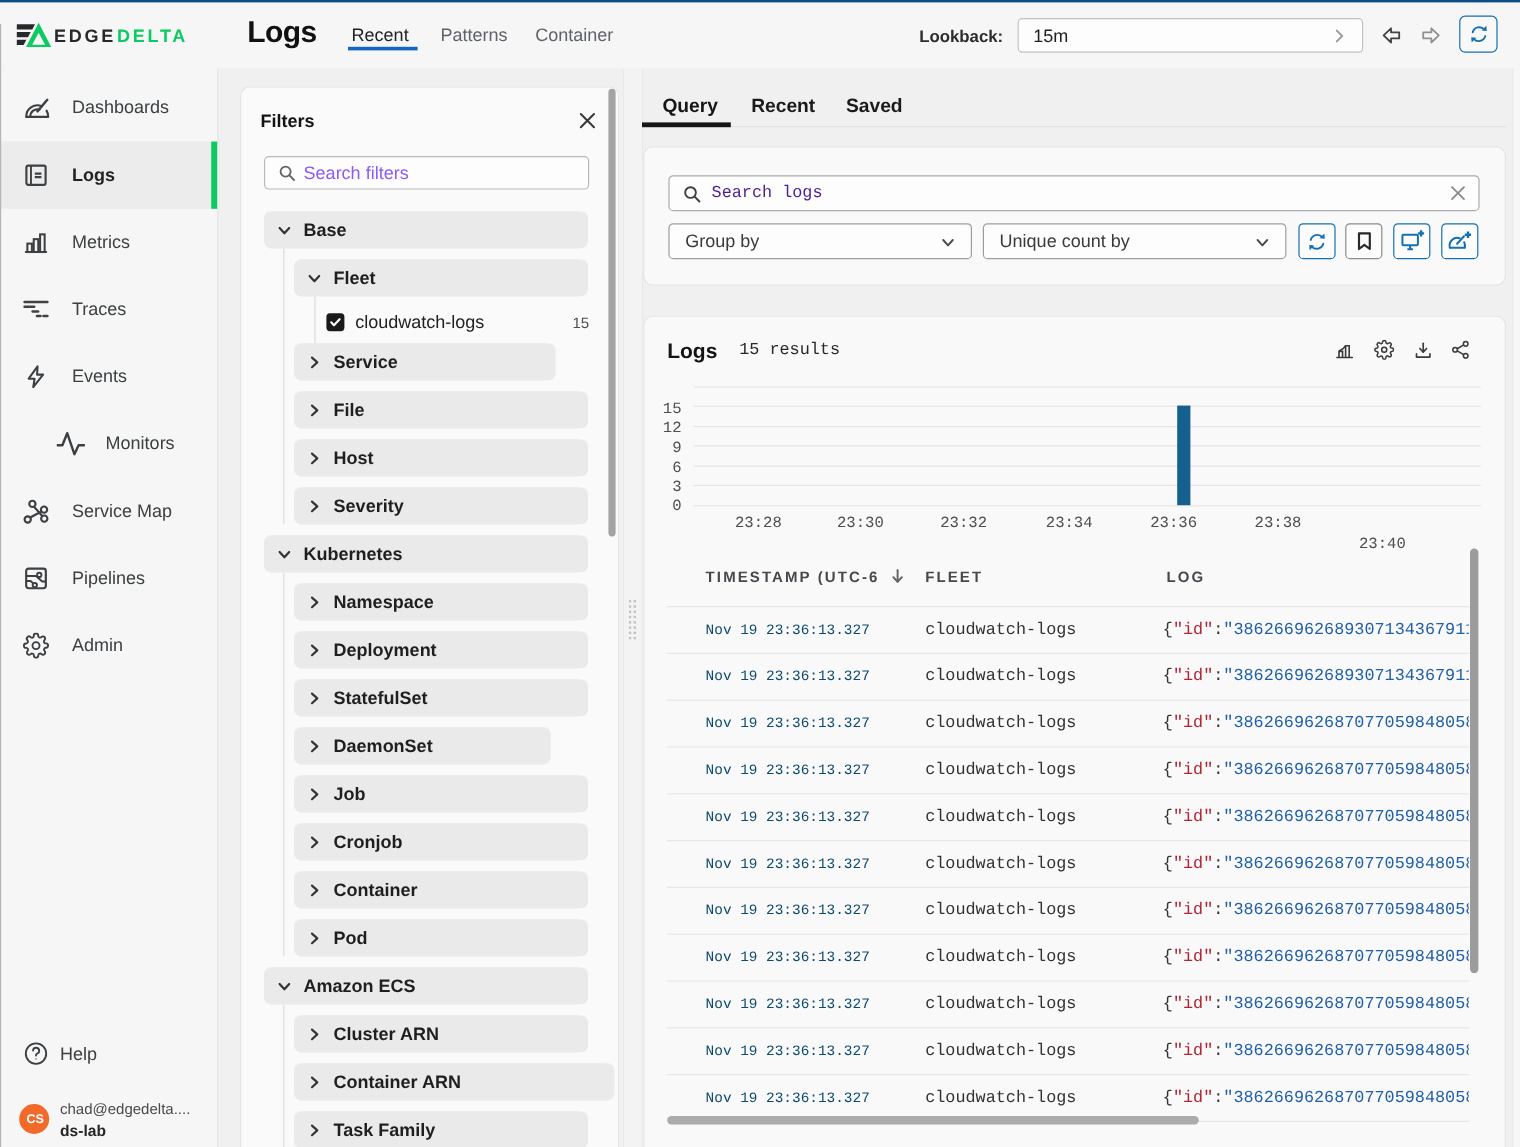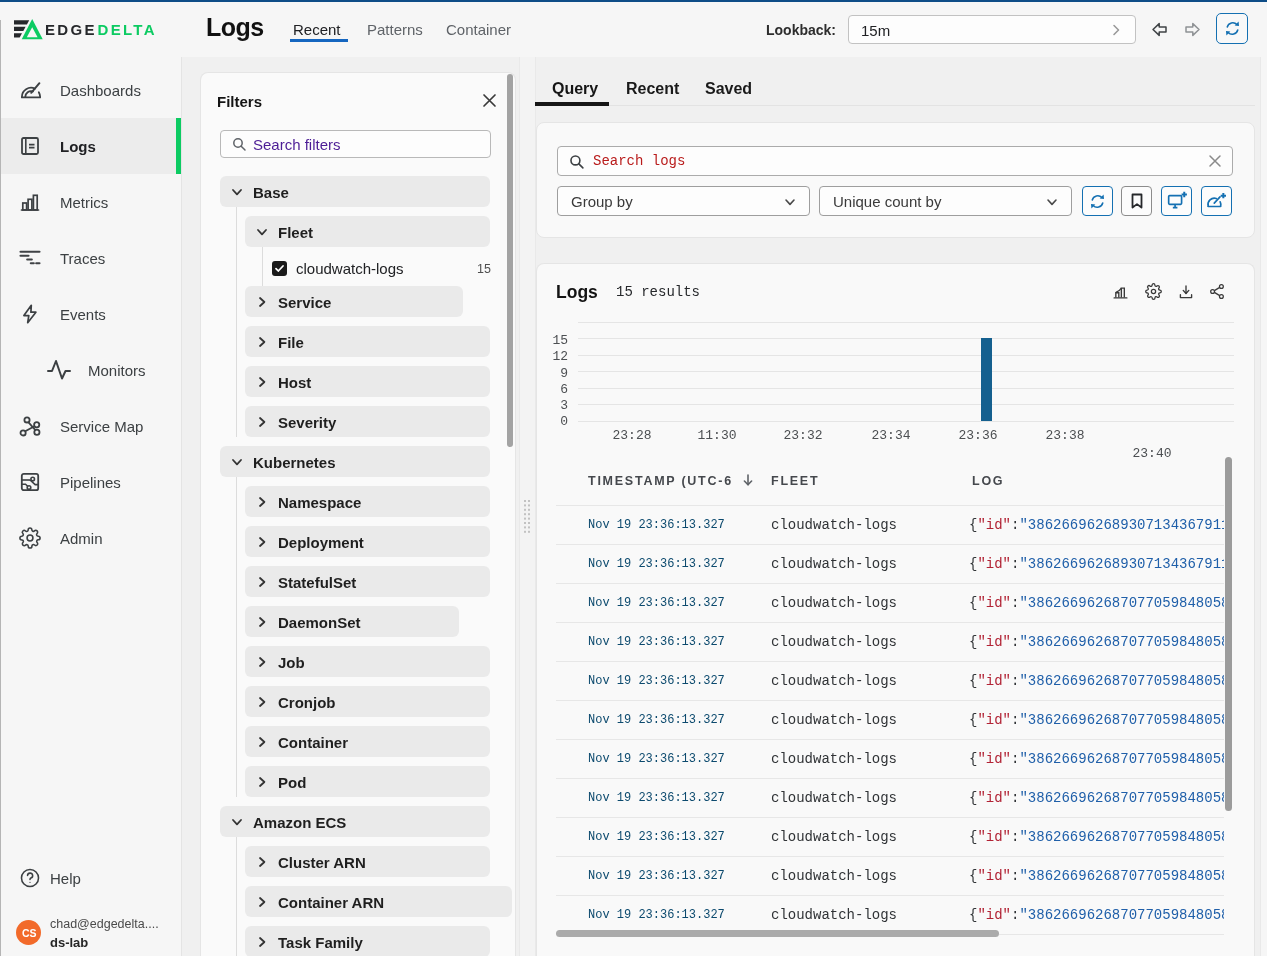--- a/index.html
+++ b/index.html
@@ -176,21 +176,21 @@
 <div id="fpanel"></div>
 <div class="abs" style="left:217px;top:93px;font-size:15px;font-weight:bold;color:#141414;z-index:11;">Filters</div>
 <svg class="abs" style="left:482px;top:93px;z-index:11;" width="15" height="15" viewBox="0 0 15 15">
     <path d="M2 2 L13 13 M13 2 L2 13" stroke="#3a3a3a" stroke-width="1.7" stroke-linecap="round"></path>
   </svg>
 <div class="abs" style="left:220px;top:130px;width:271px;height:28px;background:#fdfdfd;border:1px solid #b9b9b9;border-radius:4px;z-index:11;"></div>
 <svg class="abs" style="left:231px;top:136px;z-index:12;" width="16" height="16" viewBox="0 0 16 16" fill="none" stroke="#5f6368" stroke-width="1.5">
     <circle cx="7" cy="7" r="4.2"></circle>
     <path d="M10.2 10.2 L14 14" stroke-linecap="round"></path>
   </svg>
-<div class="abs" style="left:253px;top:136px;font-size:15px;color:#4c1d95;z-index:12;">Search filters</div>
+<div class="abs" style="left:253px;top:136px;font-size:15px;color:#8b5cf6;z-index:12;">Search filters</div>
 <div class="frow" style="left:220px;top:176px;width:270px;z-index:11;">
     <svg class="chev" width="14" height="14" viewBox="0 0 14 14">
       <path d="M3 5 L7 9.4 L11 5" stroke="#333" stroke-width="1.8" fill="none" stroke-linecap="round" stroke-linejoin="round"></path>
     </svg>
     <span class="txt">Base</span>
   </div>
 <div class="frow" style="left:245px;top:216px;width:245px;z-index:11;">
     <svg class="chev" width="14" height="14" viewBox="0 0 14 14">
       <path d="M3 5 L7 9.4 L11 5" stroke="#333" stroke-width="1.8" fill="none" stroke-linecap="round" stroke-linejoin="round"></path>
     </svg>
@@ -332,21 +332,21 @@
 <div class="abs" style="left:552px;top:80px;font-size:16px;font-weight:bold;color:#151515;z-index:6;">Query</div>
 <div class="abs" style="left:535px;top:102px;width:74px;height:4px;background:#161616;z-index:6;"></div>
 <div class="abs" style="left:626px;top:80px;font-size:16px;font-weight:bold;color:#1a1a1a;z-index:6;">Recent</div>
 <div class="abs" style="left:705px;top:80px;font-size:16px;font-weight:bold;color:#1a1a1a;z-index:6;">Saved</div>
 <div class="card" style="left:536px;top:122px;width:719px;height:116px;z-index:5;"></div>
 <div class="abs" style="left:557px;top:146px;width:676px;height:30px;background:#fdfdfd;border:1px solid #ababab;border-radius:4px;z-index:6;"></div>
 <svg class="abs" style="left:568px;top:153px;z-index:7;" width="17" height="17" viewBox="0 0 16 16" fill="none" stroke="#3c4043" stroke-width="1.5">
     <circle cx="7" cy="7" r="4.2"></circle>
     <path d="M10.2 10.2 L14 14" stroke-linecap="round"></path>
   </svg>
-<div class="abs mono" style="left:593px;top:153px;font-size:14px;color:#b91c1c;z-index:7;">Search logs</div>
+<div class="abs mono" style="left:593px;top:153px;font-size:14px;color:#4c1d95;z-index:7;">Search logs</div>
 <svg class="abs" style="left:1208px;top:154px;z-index:7;" width="14" height="14" viewBox="0 0 14 14">
     <path d="M2 2 L12 12 M12 2 L2 12" stroke="#8a8a8a" stroke-width="1.5" stroke-linecap="round"></path>
   </svg>
 <div class="sel" style="left:557px;top:186px;width:253px;z-index:6;">
     <span class="st">Group by</span>
     <svg style="position:absolute;right:12px;top:8px;" width="14" height="14" viewBox="0 0 14 14">
       <path d="M3 5 L7 9.4 L11 5" stroke="#4a4a4a" stroke-width="1.6" fill="none" stroke-linecap="round" stroke-linejoin="round"></path>
     </svg>
   </div>
 <div class="sel" style="left:819px;top:186px;width:253px;z-index:6;">
@@ -415,21 +415,21 @@
 <div style="position:absolute;left:0;top:99px;width:656px;height:1px;background:#e5e5e5;"></div>
 <div style="position:absolute;left:403px;top:16px;width:11px;height:83px;background:#15608f;"></div>
 </div>
 <div class="glabel" style="left:540px;top:333px;width:28px;text-align:right;z-index:5;">15</div>
 <div class="glabel" style="left:540px;top:349px;width:28px;text-align:right;z-index:5;">12</div>
 <div class="glabel" style="left:540px;top:366px;width:28px;text-align:right;z-index:5;">9</div>
 <div class="glabel" style="left:540px;top:382px;width:28px;text-align:right;z-index:5;">6</div>
 <div class="glabel" style="left:540px;top:398px;width:28px;text-align:right;z-index:5;">3</div>
 <div class="glabel" style="left:540px;top:414px;width:28px;text-align:right;z-index:5;">0</div>
 <div class="glabel" style="left:610px;top:428px;width:44px;text-align:center;z-index:5;">23:28</div>
-<div class="glabel" style="left:695px;top:428px;width:44px;text-align:center;z-index:5;">11:30</div>
+<div class="glabel" style="left:695px;top:428px;width:44px;text-align:center;z-index:5;">23:30</div>
 <div class="glabel" style="left:781px;top:428px;width:44px;text-align:center;z-index:5;">23:32</div>
 <div class="glabel" style="left:869px;top:428px;width:44px;text-align:center;z-index:5;">23:34</div>
 <div class="glabel" style="left:956px;top:428px;width:44px;text-align:center;z-index:5;">23:36</div>
 <div class="glabel" style="left:1043px;top:428px;width:44px;text-align:center;z-index:5;">23:38</div>
 <div class="glabel" style="left:1130px;top:446px;width:44px;text-align:center;z-index:5;">23:40</div>
 <div class="abs" style="left:588px;top:474px;font-size:12.5px;font-weight:bold;letter-spacing:1.75px;color:#45484d;z-index:5;">TIMESTAMP (UTC-6</div>
 <svg class="abs" style="left:741px;top:473px;z-index:5;" width="14" height="14" viewBox="0 0 14 14" fill="none" stroke="#5f6368" stroke-width="1.6" stroke-linecap="round" stroke-linejoin="round">
     <path d="M7 2 v9.5"></path>
     <path d="M3.4 8 L7 11.8 L10.6 8"></path>
   </svg>

